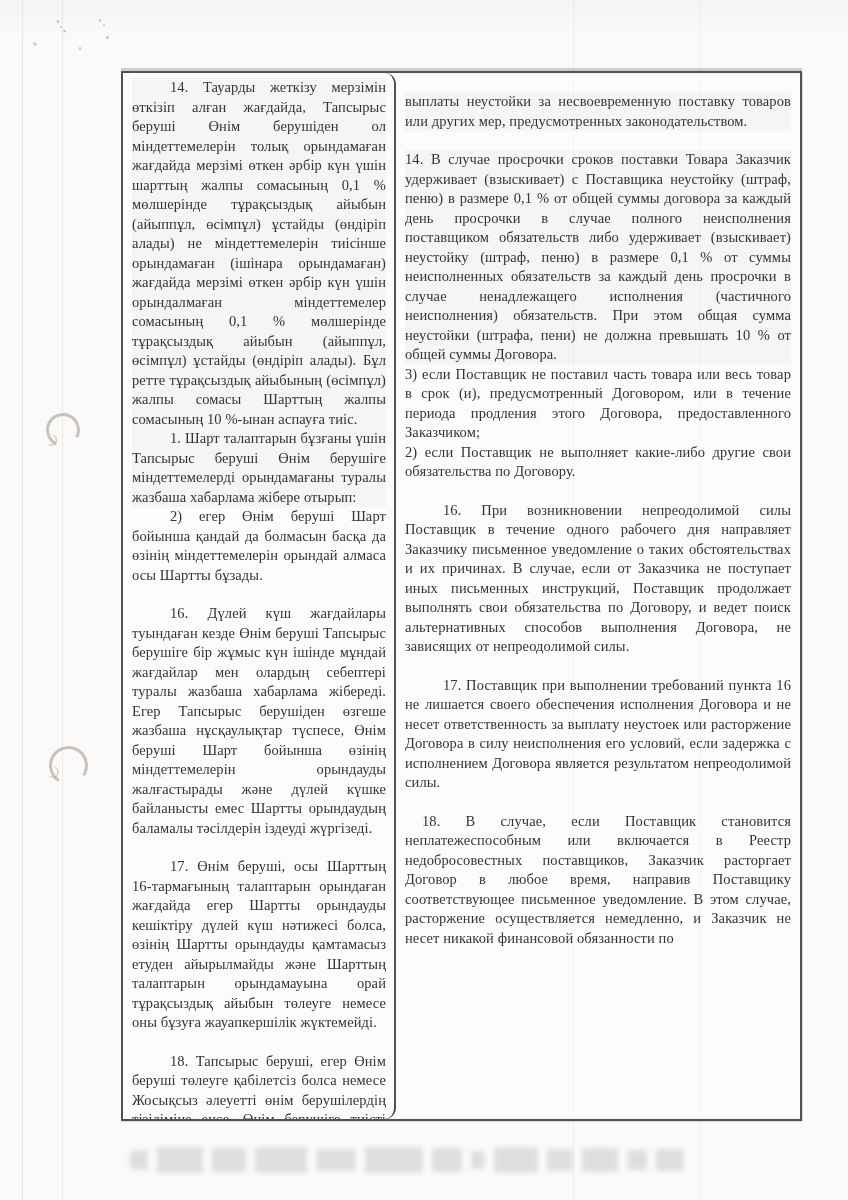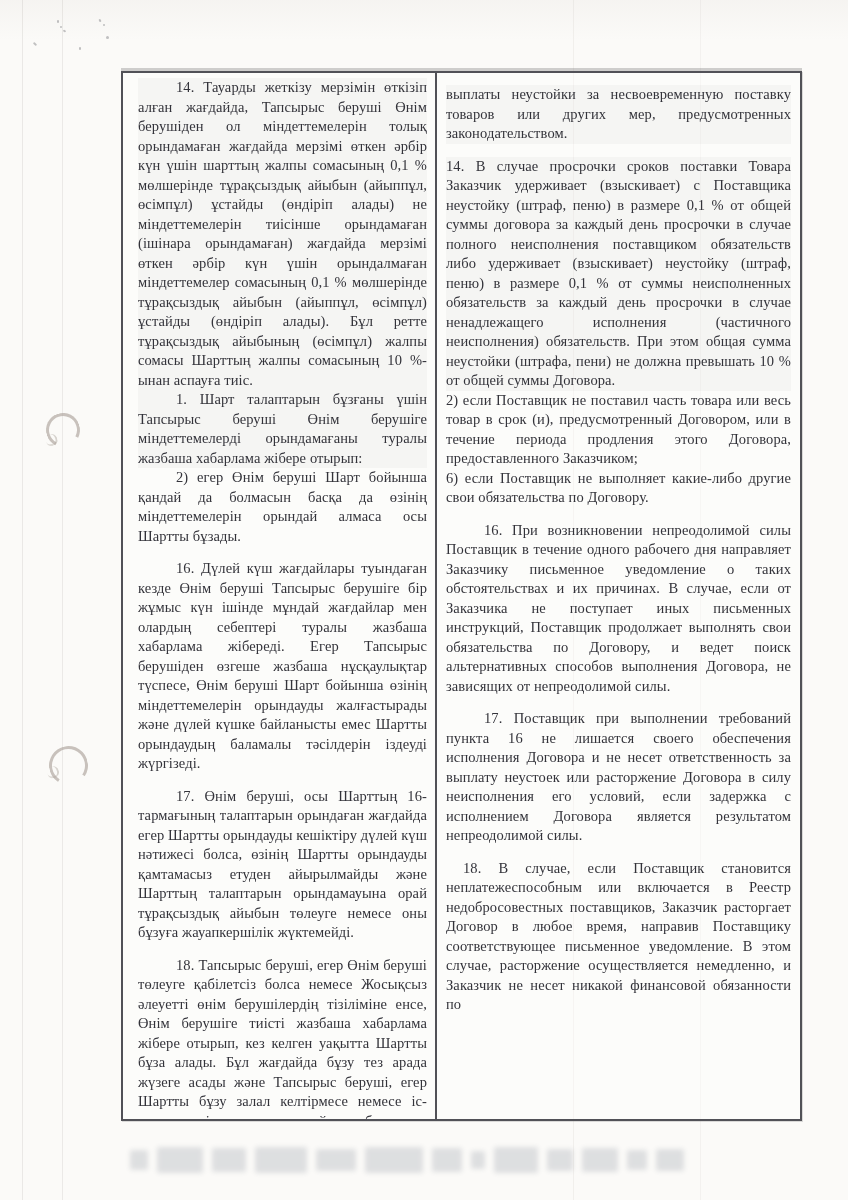--- a/index.html
+++ b/index.html
@@ -38,26 +38,26 @@
     display:flex;box-sizing:border-box;
     border:2px solid #515157;
     box-shadow:0 -3px 0 rgba(90,88,90,.28), 1px 1px 0 rgba(120,118,120,.25);
     background:rgba(255,255,255,.35);
   }
   .col{
     box-sizing:border-box;overflow:hidden;
     font-size:14.5px;line-height:19.5px;color:#33333a;
     letter-spacing:.1px;
   }
-  .col-left{width:314px;border-right:2px solid #515157;padding:5px 8px 2px 15px;}
-  .col-right{flex:1;padding:12px 9px 2px 9px;border-radius:6px;}
+  .col-left{width:273px;border-right:2px solid #515157;padding:5px 8px 2px 9px;border-radius:11px;}
+  .col-right{flex:1;padding:19px 9px 2px 9px;border-radius:6px;}
   .p{margin:0;text-align:justify;}
   .ind{text-indent:38px;}
   .ind-sm{text-indent:17px;}
-  .gap{margin-top:13px;}
+  .gap{margin-top:19px;}
   .shade{background:rgba(126,124,130,.055);}
   
   .bleed{
     position:absolute;left:130px;top:1138px;width:660px;height:44px;
     display:flex;align-items:center;gap:9px;
     filter:blur(2.5px);opacity:.16;pointer-events:none;
   }
   .bleed span{display:inline-block;background:#4a5668;border-radius:2px;}
 </style>
 </head>
@@ -91,22 +91,22 @@
       <p class="p ind shade">1. Шарт талаптарын бұзғаны үшін Тапсырыс беруші Өнім берушіге міндеттемелерді орындамағаны туралы жазбаша хабарлама жібере отырып:</p>
       <p class="p ind">2) егер Өнім беруші Шарт бойынша қандай да болмасын басқа да өзінің міндеттемелерін орындай алмаса осы Шартты бұзады.</p>
       <p class="p ind gap">16. Дүлей күш жағдайлары туындаған кезде Өнім беруші Тапсырыс берушіге бір жұмыс күн ішінде мұндай жағдайлар мен олардың себептері туралы жазбаша хабарлама жібереді. Егер Тапсырыс берушіден өзгеше жазбаша нұсқаулықтар түспесе, Өнім беруші Шарт бойынша өзінің міндеттемелерін орындауды жалғастырады және дүлей күшке байланысты емес Шартты орындаудың баламалы тәсілдерін іздеуді жүргізеді.</p>
       <p class="p ind gap">17. Өнім беруші, осы Шарттың 16-тармағының талаптарын орындаған жағдайда егер Шартты орындауды кешіктіру дүлей күш нәтижесі болса, өзінің Шартты орындауды қамтамасыз етуден айырылмайды және Шарттың талаптарын орындамауына орай тұрақсыздық айыбын төлеуге немесе оны бұзуға жауапкершілік жүктемейді.</p>
       <p class="p ind gap">18. Тапсырыс беруші, егер Өнім беруші төлеуге қабілетсіз болса немесе Жосықсыз әлеуетті өнім берушілердің тізіліміне енсе, Өнім берушіге тиісті жазбаша хабарлама жібере отырып, кез келген уақытта Шартты бұза алады. Бұл жағдайда бұзу тез арада жүзеге асады және Тапсырыс беруші, егер Шартты бұзу залал келтірмесе немесе іс-әрекеттерді жасауға қандай да болмасын құқықтарды</p>
     </div>
 
     <div class="col col-right">
       <p class="p shade">выплаты неустойки за несвоевременную поставку товаров или других мер, предусмотренных законодательством.</p>
       <p class="p gap shade">14. В случае просрочки сроков поставки Товара Заказчик удерживает (взыскивает) с Поставщика неустойку (штраф, пеню) в размере 0,1 % от общей суммы договора за каждый день просрочки в случае полного неисполнения поставщиком обязательств либо удерживает (взыскивает) неустойку (штраф, пеню) в размере 0,1 % от суммы неисполненных обязательств за каждый день просрочки в случае ненадлежащего исполнения (частичного неисполнения) обязательств. При этом общая сумма неустойки (штрафа, пени) не должна превышать 10 % от общей суммы Договора.</p>
-      <p class="p">2) если Поставщик не поставил часть товара или весь товар в срок (и), предусмотренный Договором, или в течение периода продления этого Договора, предоставленного Заказчиком;</p>
-      <p class="p">6) если Поставщик не выполняет какие-либо другие свои обязательства по Договору.</p>
+      <p class="p">3) если Поставщик не поставил часть товара или весь товар в срок (и), предусмотренный Договором, или в течение периода продления этого Договора, предоставленного Заказчиком;</p>
+      <p class="p">2) если Поставщик не выполняет какие-либо другие свои обязательства по Договору.</p>
       <p class="p ind gap">16. При возникновении непреодолимой силы Поставщик в течение одного рабочего дня направляет Заказчику письменное уведомление о таких обстоятельствах и их причинах. В случае, если от Заказчика не поступает иных письменных инструкций, Поставщик продолжает выполнять свои обязательства по Договору, и ведет поиск альтернативных способов выполнения Договора, не зависящих от непреодолимой силы.</p>
       <p class="p ind gap">17. Поставщик при выполнении требований пункта 16 не лишается своего обеспечения исполнения Договора и не несет ответственность за выплату неустоек или расторжение Договора в силу неисполнения его условий, если задержка с исполнением Договора является результатом непреодолимой силы.</p>
       <p class="p ind-sm gap">18. В случае, если Поставщик становится неплатежеспособным или включается в Реестр недобросовестных поставщиков, Заказчик расторгает Договор в любое время, направив Поставщику соответствующее письменное уведомление. В этом случае, расторжение осуществляется немедленно, и Заказчик не несет никакой финансовой обязанности по</p>
     </div>
 
   </div>
 
   <div class="bleed">
     <span style="width:18px;height:20px;"></span>
     <span style="width:46px;height:26px;"></span>

